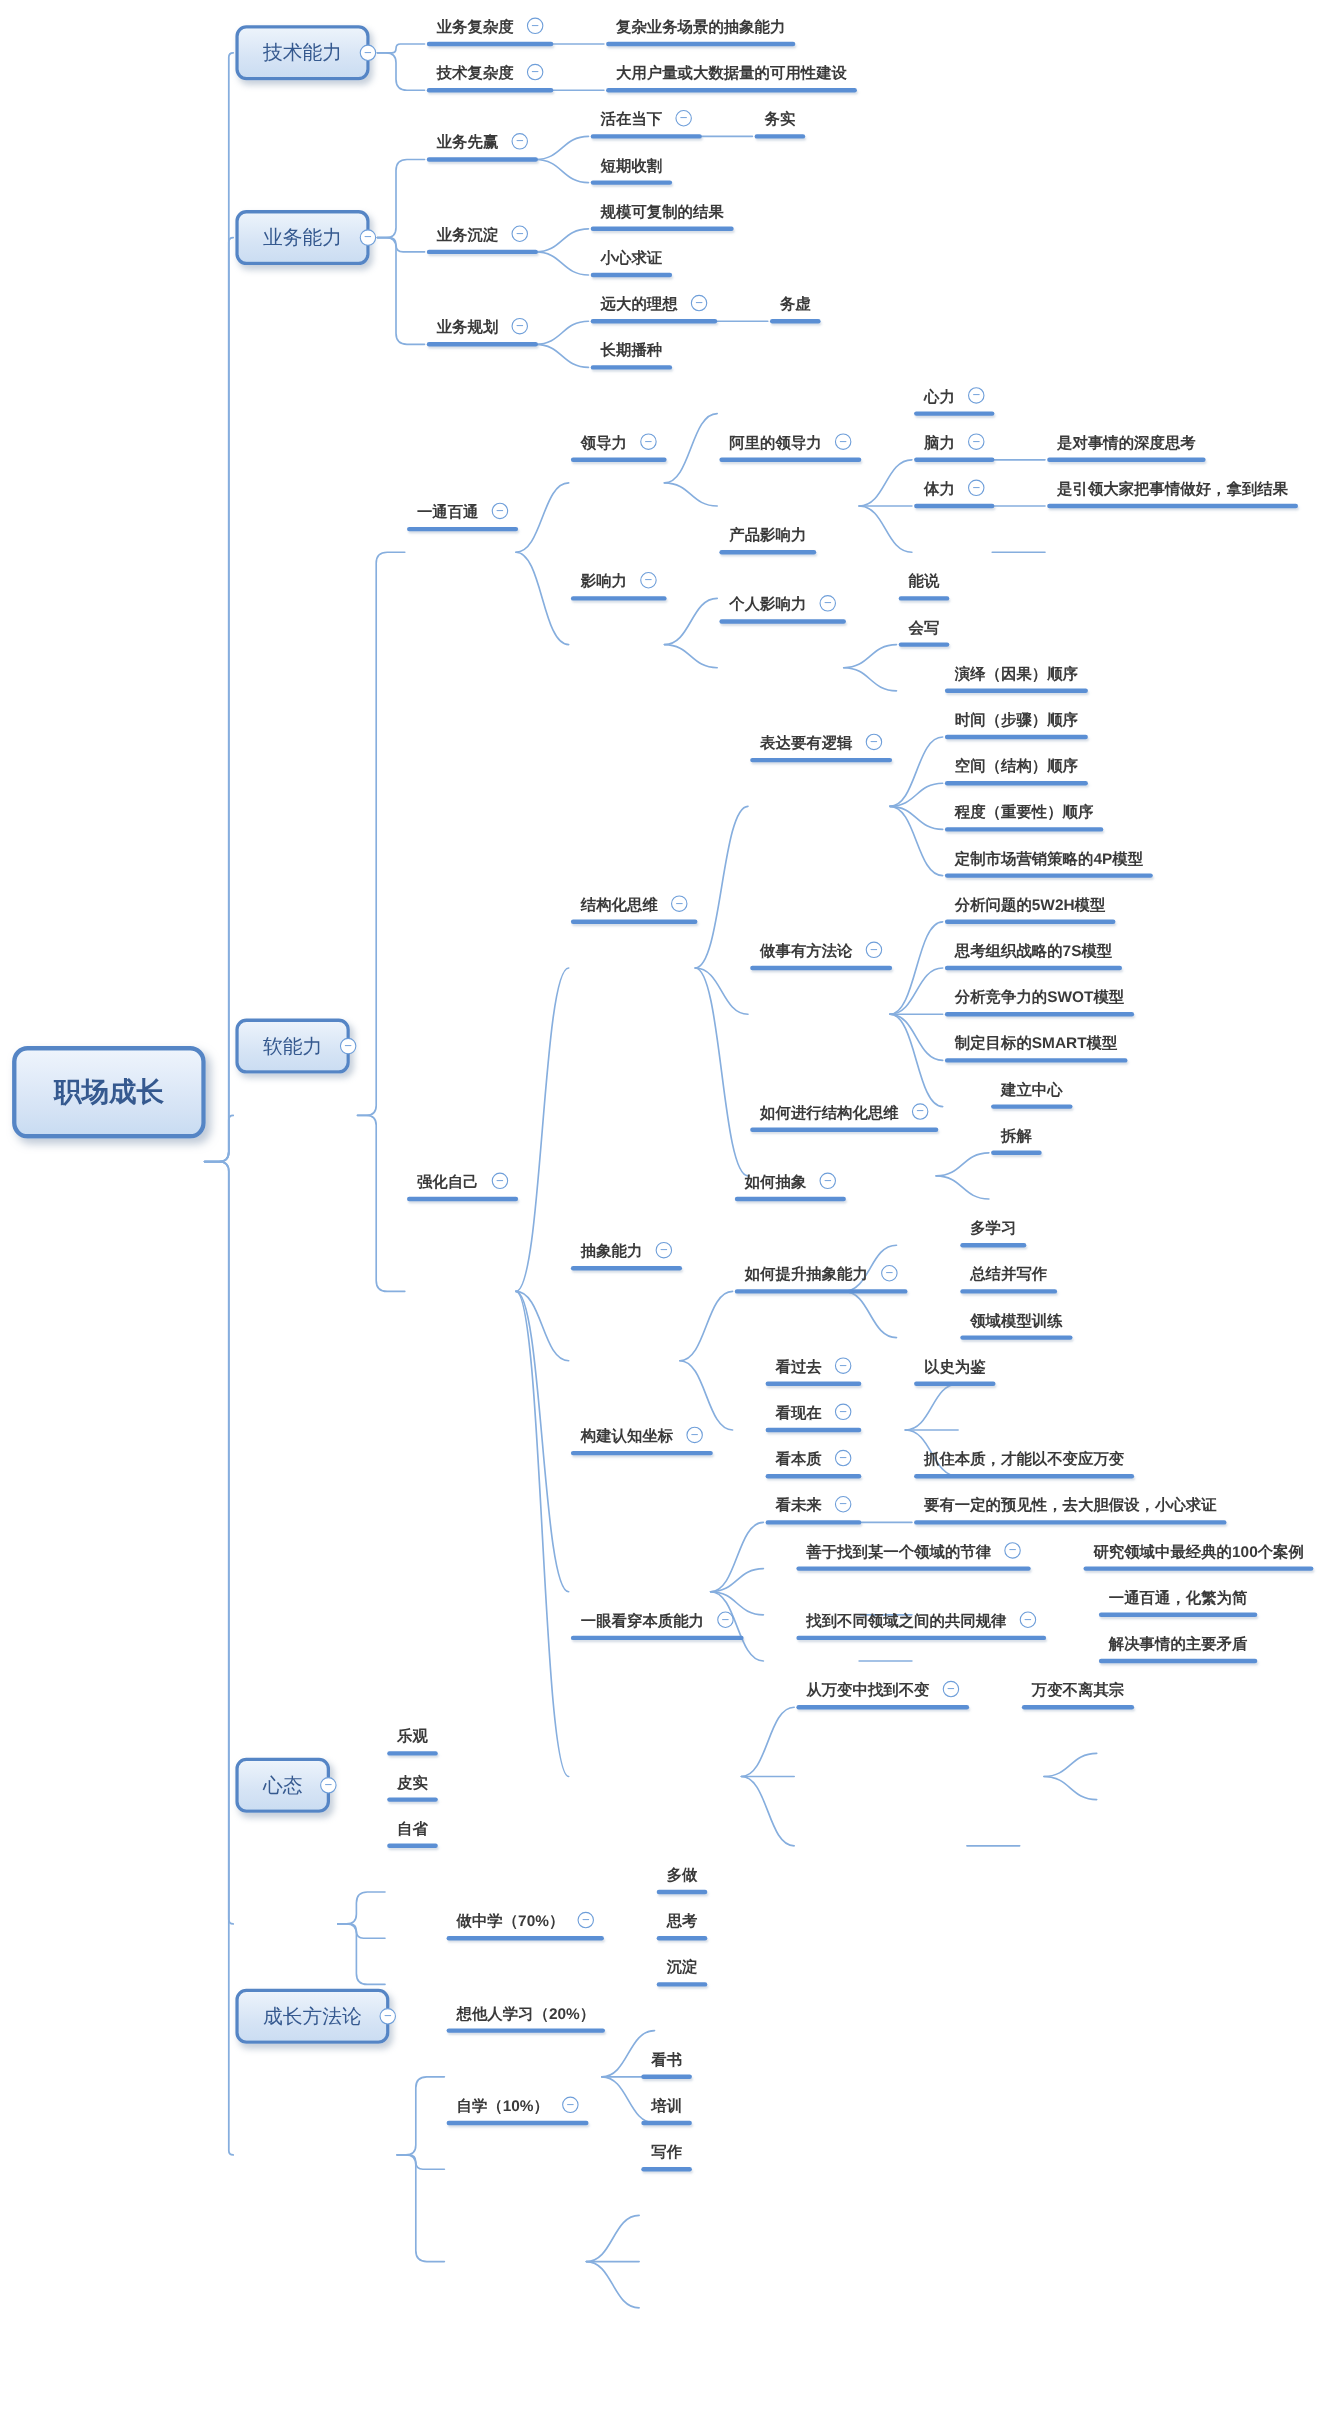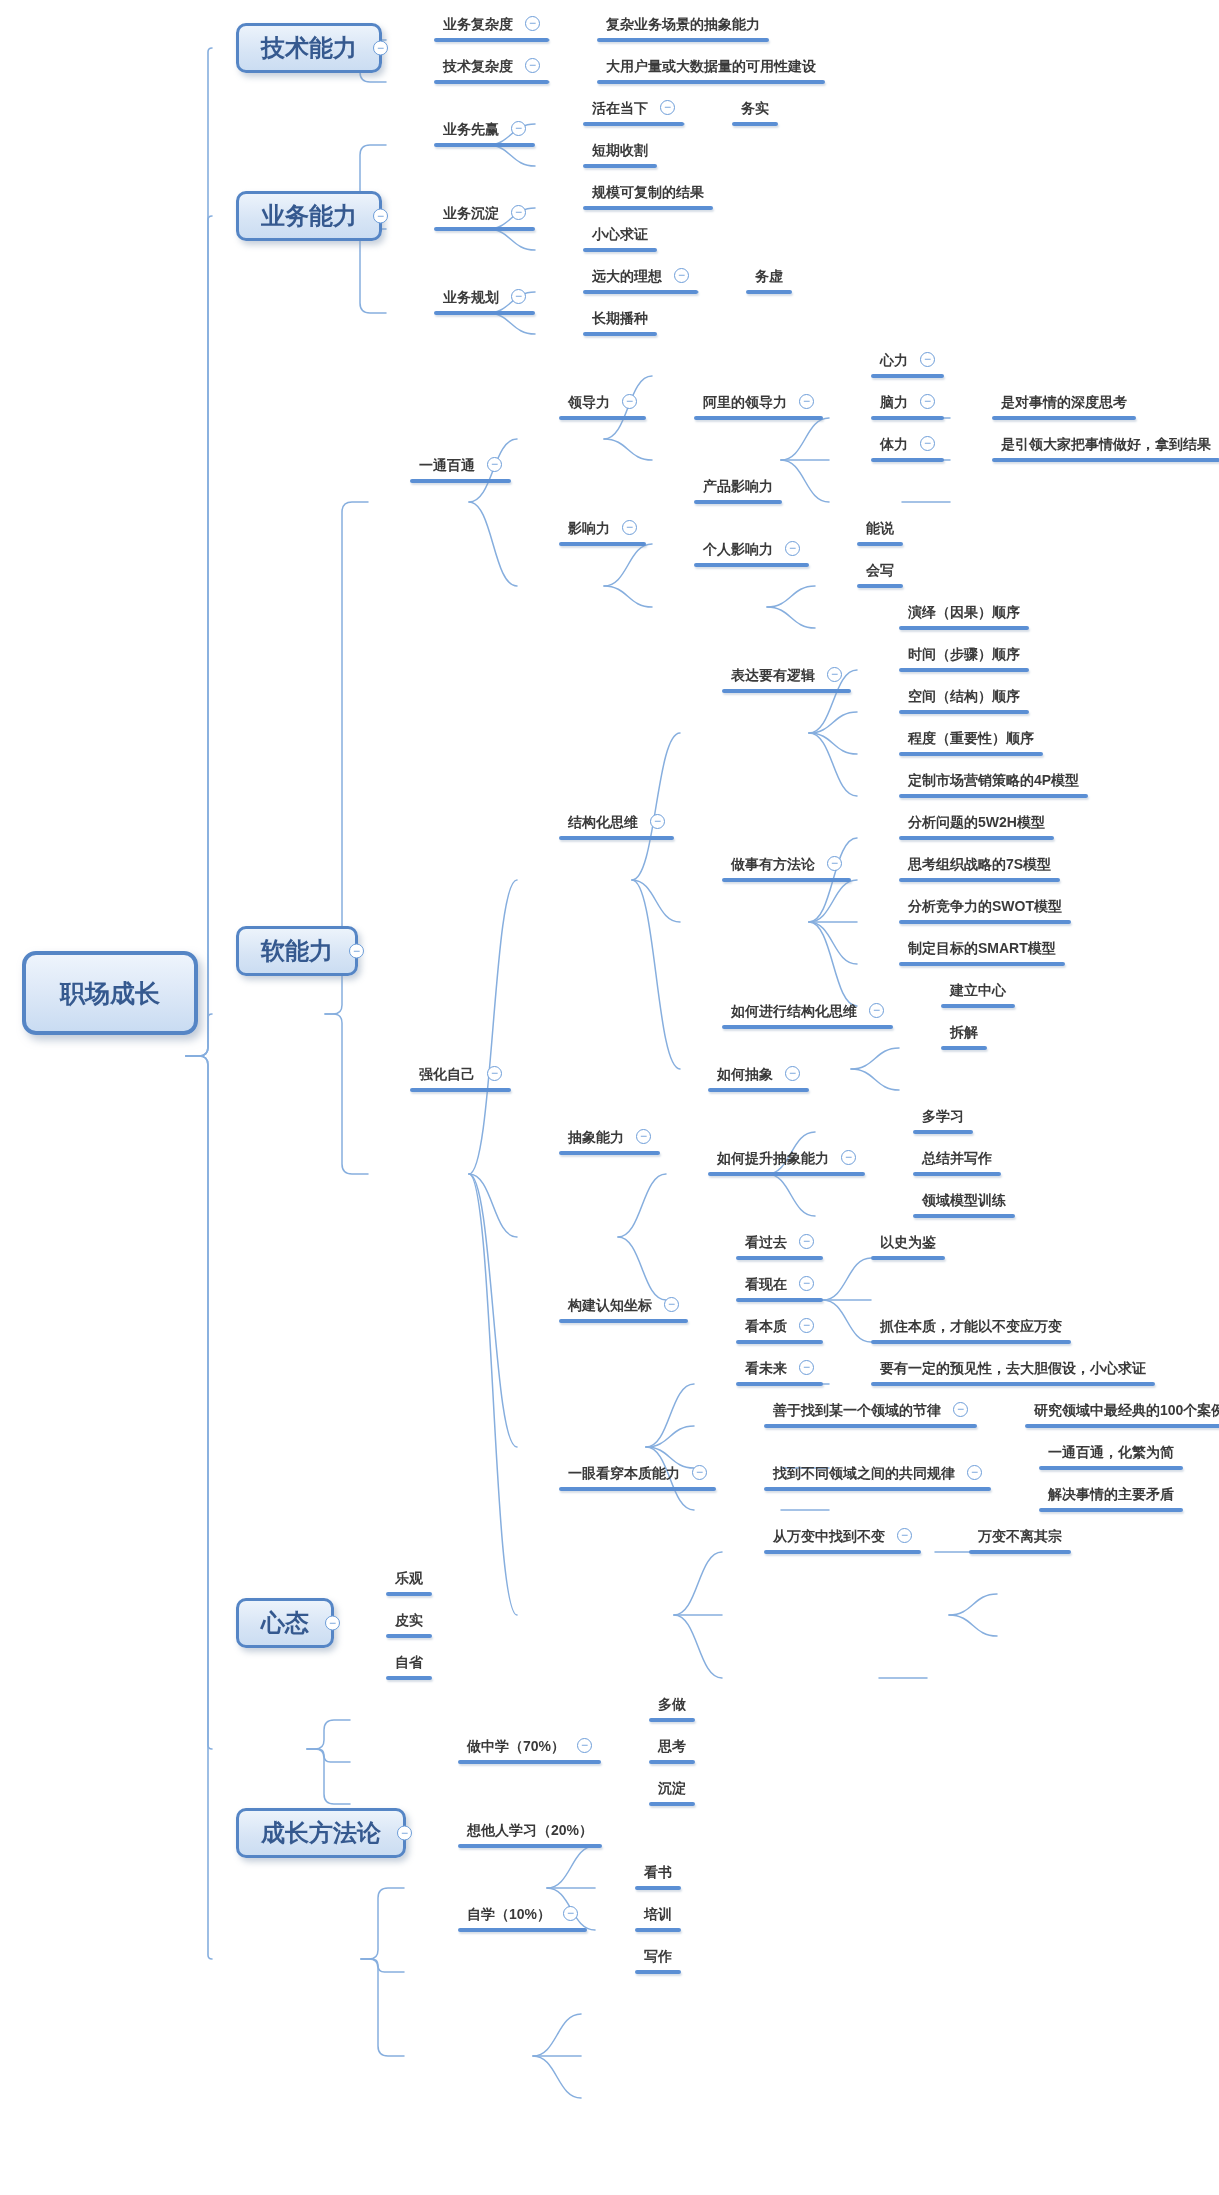--- a/index.html
+++ b/index.html
@@ -40,31 +40,31 @@
     box-sizing:border-box;
   }
 
   
   .box > .labelwrap{
     border:3px solid #5585c5;border-radius:10px;
     background:linear-gradient(180deg,#ecf3fb 0%,#d6e4f5 60%,#cbddf2 100%);
     padding:10px 22px;margin:10px 0;
     box-shadow:3px 4px 6px rgba(130,150,175,.45);
   }
-  .box > .labelwrap > .label{font-size:24px;font-weight:bold;color:#35598f;line-height:24px;}
+  .box > .labelwrap > .label{font-size:18px;font-weight:normal;color:#35598f;line-height:24px;}
   .box > .labelwrap > .collapse{
     position:absolute;right:-9px;top:50%;margin:0;transform:translateY(-50%);
   }
   .box > .kids{margin-left:52px;}
 
   
   .root > .labelwrap{
     border:4px solid #5585c5;border-radius:14px;
     background:linear-gradient(180deg,#eef4fc 0%,#d5e3f5 70%,#c9dcf2 100%);
-    padding:22px 34px;margin:12px;
+    padding:22px 34px;margin:1px;
     box-shadow:4px 5px 8px rgba(130,150,175,.5);
   }
   .root > .labelwrap > .label{font-size:25px;font-weight:bold;color:#35598f;line-height:32px;}
   .root > .kids{margin-left:26px;}
 </style>
 </head>
 <body>
 
 <div id="canvas">
   <svg id="wires" width="1219" height="2195" viewBox="0 0 1219 2195">

